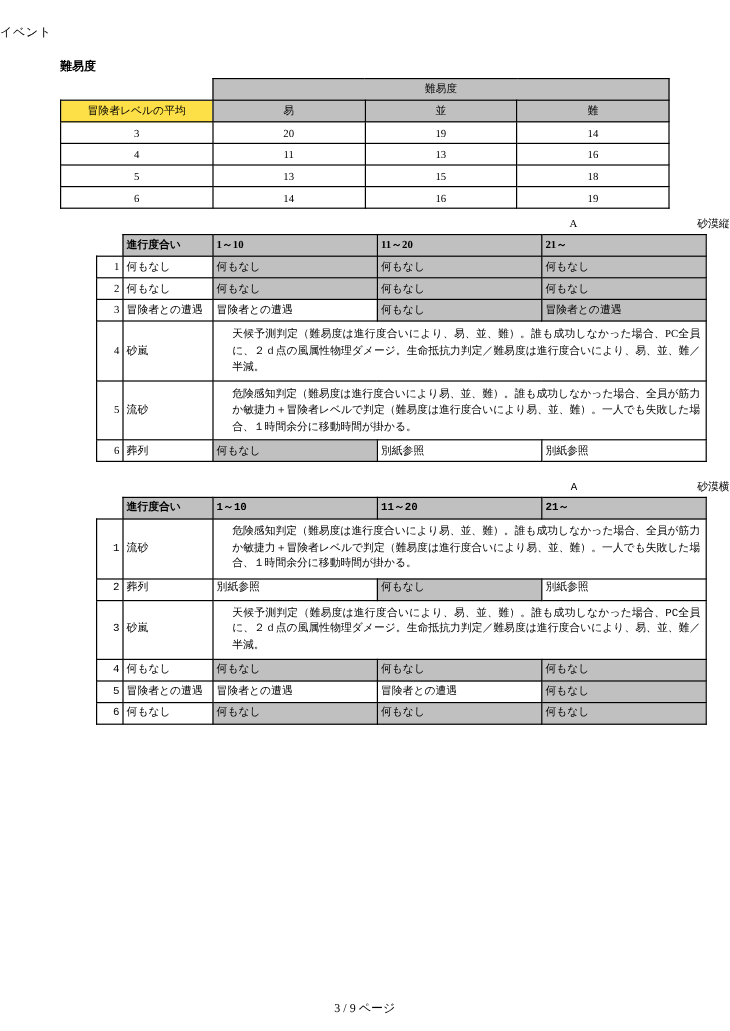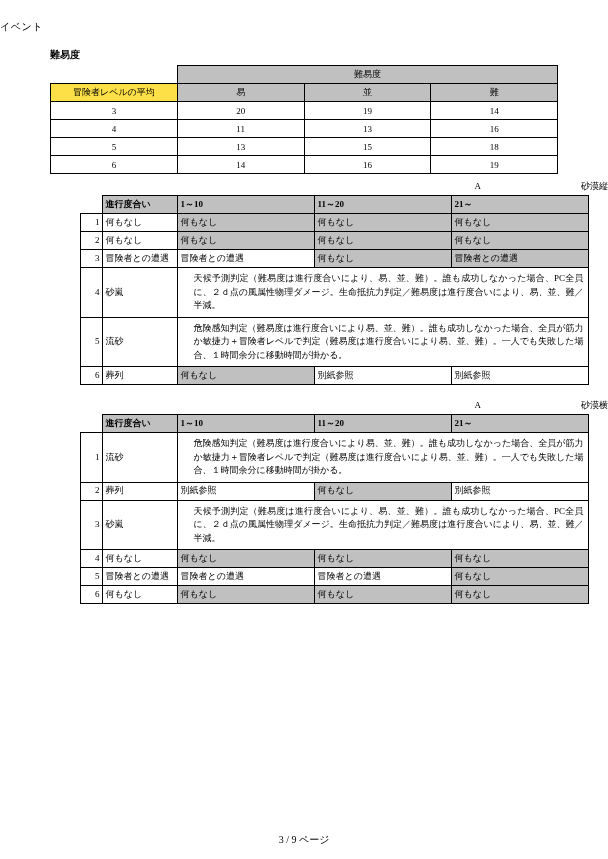--- a/index.html
+++ b/index.html
@@ -235,21 +235,21 @@
           <td class="colnum">6</td>
           <td class="colname cell-short">葬列</td>
           <td class="colv cell-short gray">何もなし</td>
           <td class="colv cell-short">別紙参照</td>
           <td class="colv cell-short">別紙参照</td>
         </tr>
       </tbody>
     </table>
   </div>
 
-  <div class="area-block" style="margin-top:14px;">
+  <div class="area-block" style="margin-top:14px;font-family:Liberation Mono, monospace;">
     <div class="area-head">
       <span class="col-a">A</span><span class="col-b">砂漠</span><span class="col-c">横</span>
     </div>
     <table class="areatable">
       <tbody>
         <tr class="headrow">
           <td class="colnum"></td>
           <td class="colname">進行度合い</td>
           <td class="colv">1～10</td>
           <td class="colv">11～20</td>

